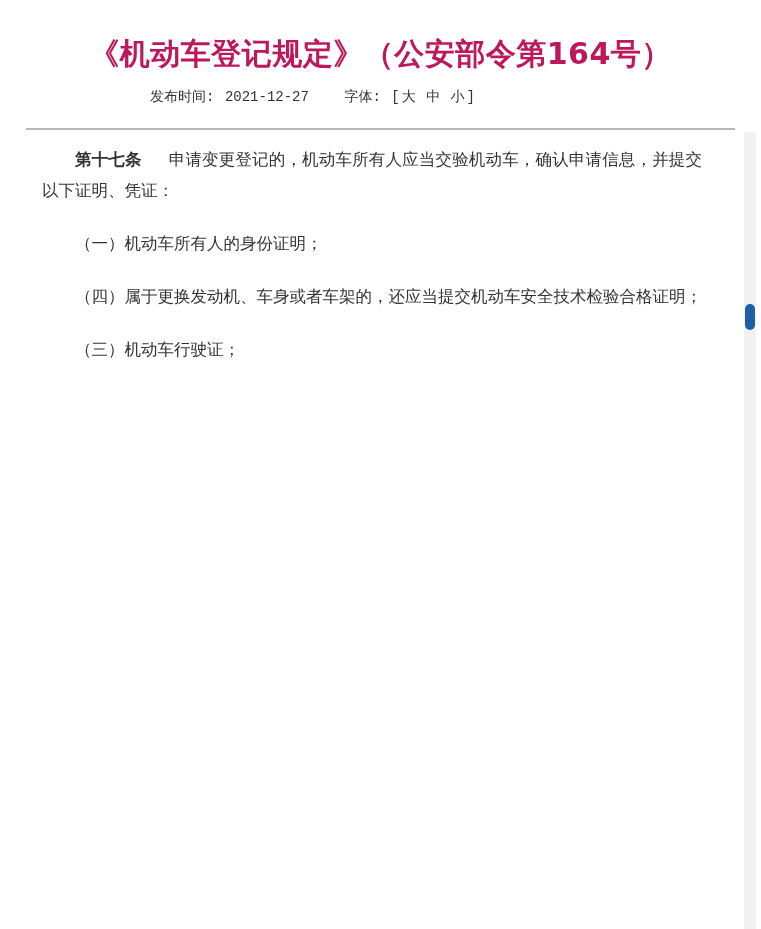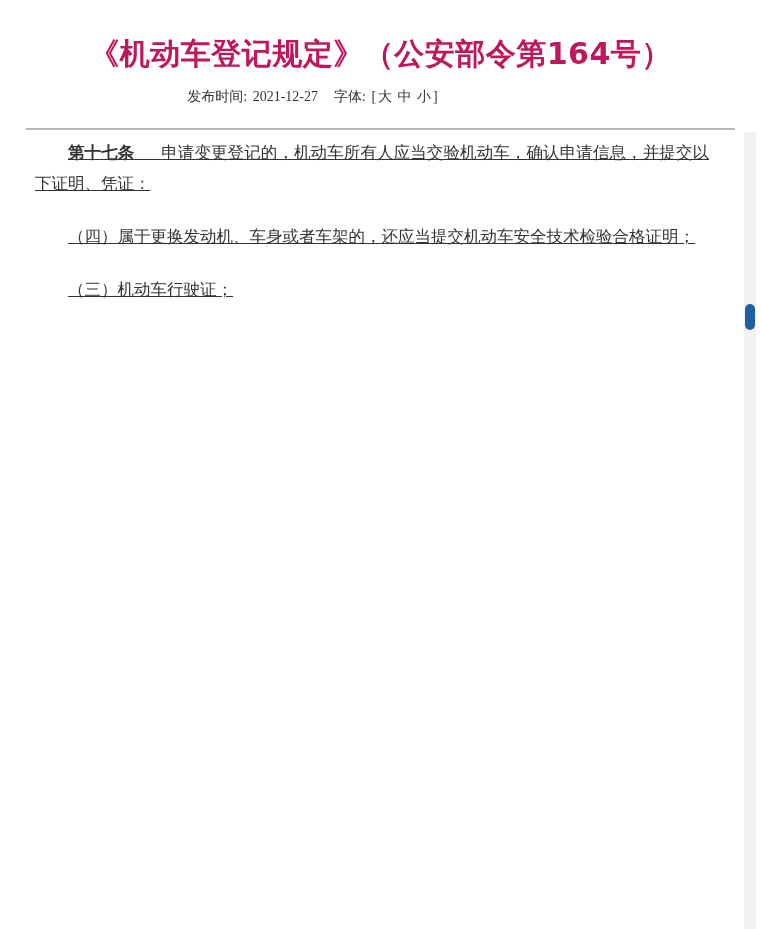--- a/index.html
+++ b/index.html
@@ -4,30 +4,30 @@
 <style>
   html, body { margin: 0; padding: 0; background: #ffffff; }
   body { width: 761px; height: 929px; position: relative; overflow: hidden; }
   .title {
     position: absolute; left: 0; top: 32px; width: 761px; text-align: center;
     font-family: "DejaVu Sans", "Liberation Sans", sans-serif; font-weight: bold;
     font-size: 30px; color: #be185d; letter-spacing: 0.5px; line-height: 44px;
   }
   .meta {
     position: absolute; left: 0; top: 88px; width: 625px; text-align: center;
-    font-family: Liberation Serif, serif; font-size: 14px; color: #333;
+    font-family: Liberation Mono, monospace; font-size: 14px; color: #333;
   }
   .meta span { margin: 0 1px; }
   .divider { position: absolute; left: 26px; top: 128px; width: 709px; height: 2px; background: #b8b8b8; }
   .content {
     position: absolute; left: 26px; top: 128px; width: 692px;
     font-family: "DejaVu Serif", "Liberation Serif", serif; font-size: 16.5px; color: #333;
     line-height: 31px;
   }
-  .content p { margin: 9px; text-indent: 2em; text-align: justify; text-decoration: underline; }
+  .content p { margin: 16px; text-indent: 2em; text-align: justify; }
   .content p.gap { margin-top: 22px; }
   .content .bold { font-weight: bold; }
   .scroll-track { position: absolute; left: 744px; top: 132px; width: 12px; height: 797px; background: #f1f1f1; }
   .scroll-thumb { position: absolute; left: 745px; top: 304px; width: 10px; height: 26px; background: #1f5fa6; border-radius: 5px; }
 </style>
 </head>
 <body>
 
 <div class="title">《机动车登记规定》（公安部令第164号）</div>
 
@@ -38,18 +38,19 @@
   <span>字体:</span>
   <span>[</span><span>大</span>
   <span>中</span>
   <span>小</span><span>]</span>
 </div>
 
 <div class="divider"></div>
 
 <div class="content">
   <p><span class="bold">第十七条</span>&nbsp;&nbsp;&nbsp;&nbsp;&nbsp;<span>申请变更登记的，机动车所有人应当交验机动车，确认申请信息，并提交以下证明、凭证：</span></p>
+  <p class="gap">（一）机动车所有人的身份证明；</p>
   <p class="gap">（四）属于更换发动机、车身或者车架的，还应当提交机动车安全技术检验合格证明；</p>
   <p class="gap">（三）机动车行驶证；</p>
 </div>
 
 <div class="scroll-track"></div>
 <div class="scroll-thumb"></div>
 
 </body></html>

